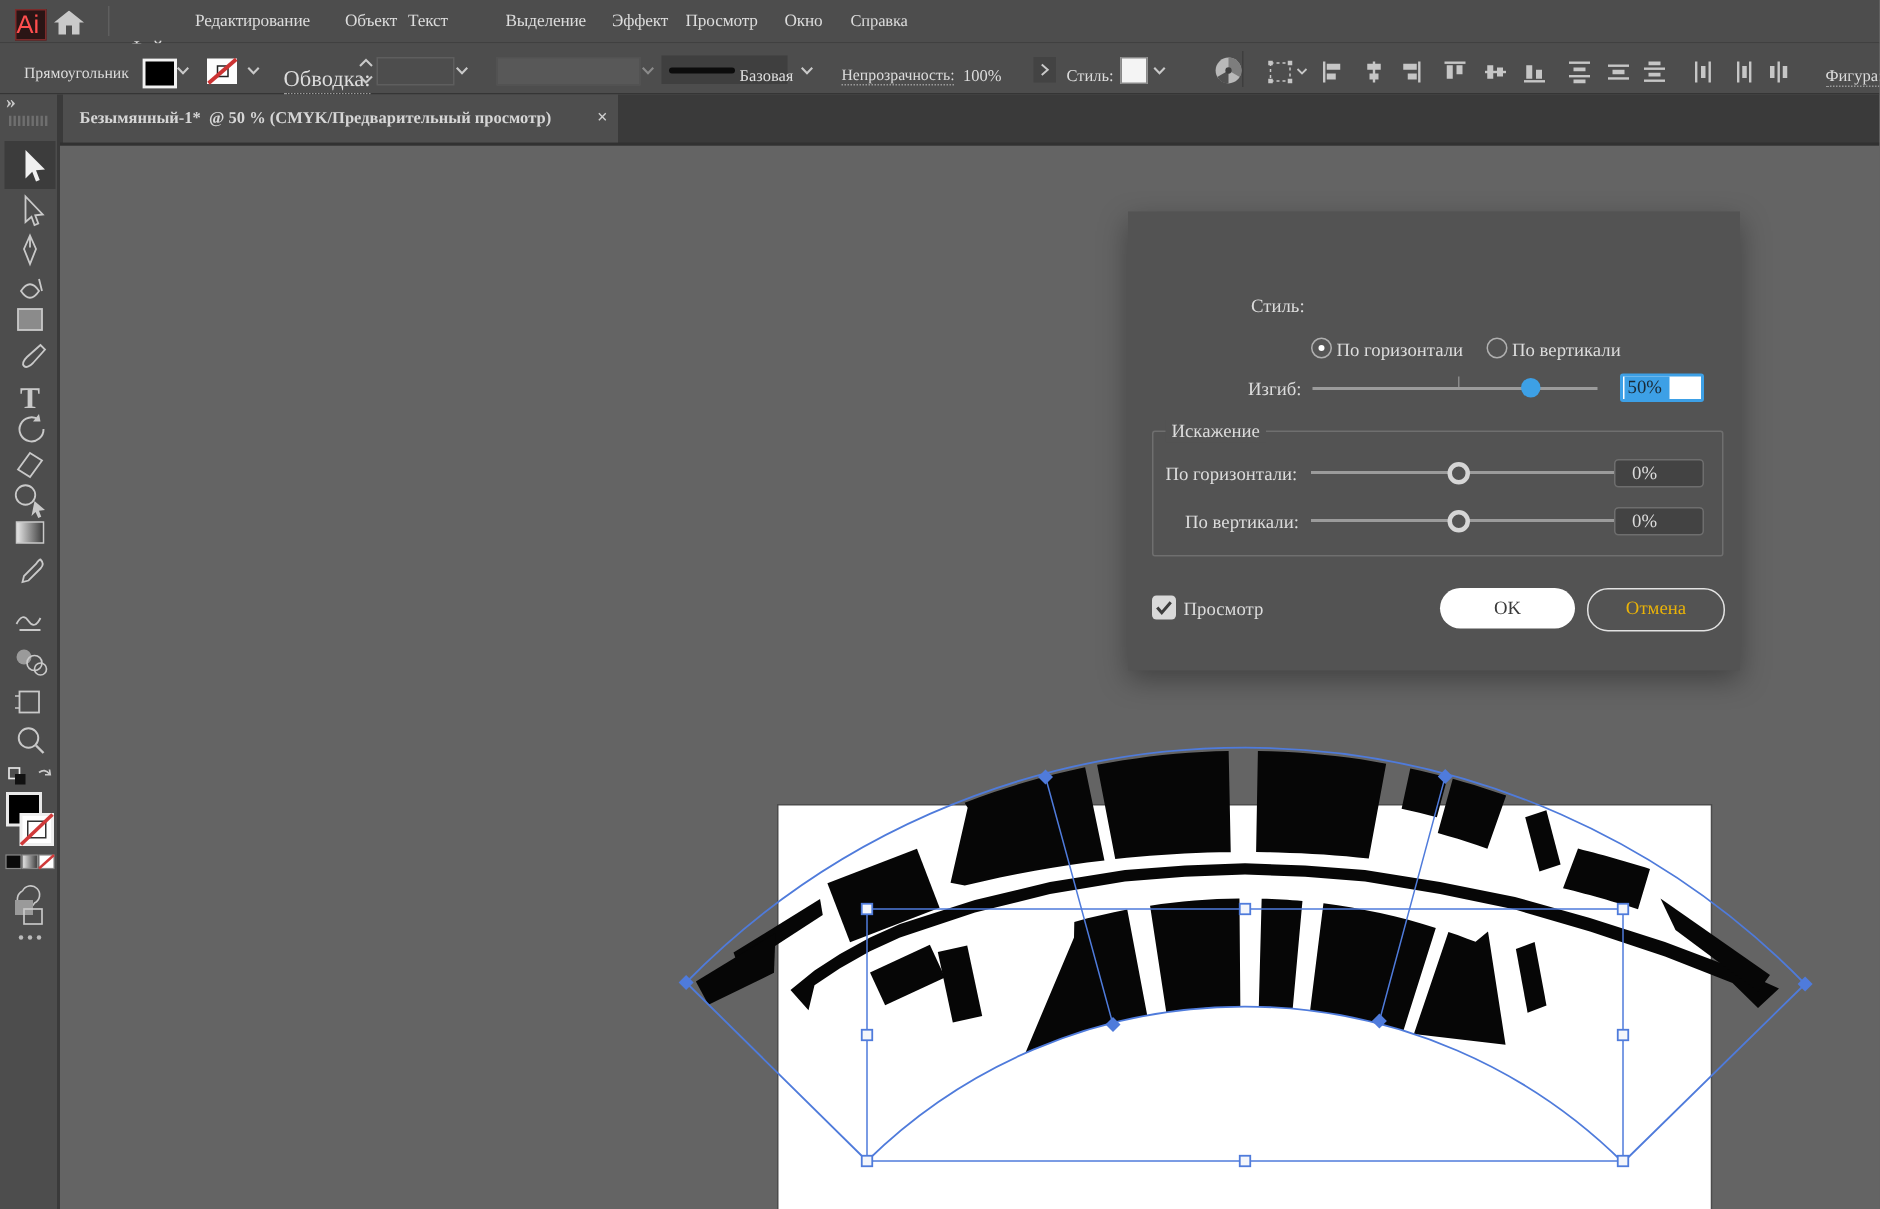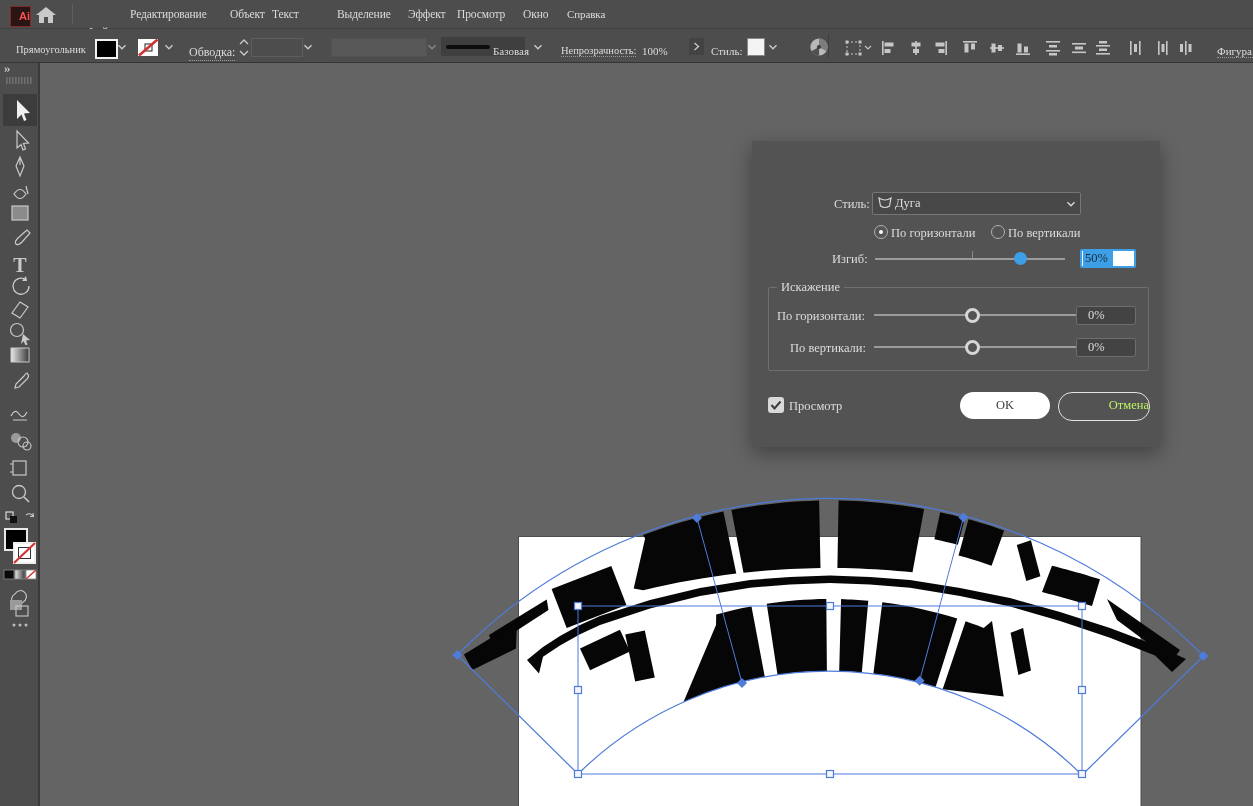--- a/index.html
+++ b/index.html
@@ -56,21 +56,21 @@
 <path d="M1203.4,651 L1208.4,656 L1203.4,661 L1198.4,656 Z" fill="#4f7bdb"></path>
 <path d="M697,513 L702,518 L697,523 L692,518 Z" fill="#4f7bdb"></path>
 <path d="M963.5,512.6 L968.5,517.6 L963.5,522.6 L958.5,517.6 Z" fill="#4f7bdb"></path>
 <path d="M742,678 L747,683 L742,688 L737,683 Z" fill="#4f7bdb"></path>
 <path d="M919.6,675.7 L924.6,680.7 L919.6,685.7 L914.6,680.7 Z" fill="#4f7bdb"></path>
   </g>
 </svg>
 
 <div class="abs" style="left:0;top:0;width:1253px;height:28px;background:#4d4d4d;border-bottom:1px solid #404040">
   <div class="abs" style="left:10px;top:6px;width:19px;height:19px;background:#2a1515;border:1px solid #7c2a2a;
-       color:#ff4e4e;font-size:11px;font-weight:bold;text-align:right;line-height:19px">Ai</div>
+       color:#ff4e4e;font-size:17px;font-weight:normal;text-align:left;line-height:19px">Ai</div>
   <svg class="abs" style="left:36px;top:7px" width="20" height="17" viewBox="0 0 20 17">
     <path d="M10,0 L20,8 L17,8 L17,16 L12,16 L12,10 L8,10 L8,16 L3,16 L3,8 L0,8 Z" fill="#c9c9c9"></path>
   </svg>
   <div class="abs" style="left:72px;top:4px;width:1px;height:20px;background:#5f5f5f"></div>
   <div class="txt">
         <span style="position:absolute;left:86px;top:24px;font-size:13px;letter-spacing:-0.1px">Файл</span>
         <span style="position:absolute;left:130px;top:8px;font-size:11.5px;letter-spacing:-0.1px">Редактирование</span>
         <span style="position:absolute;left:230px;top:8px;font-size:11.5px;letter-spacing:-0.1px">Объект</span>
         <span style="position:absolute;left:272px;top:8px;font-size:11.5px;letter-spacing:-0.1px">Текст</span>
         <span style="position:absolute;left:337px;top:8px;font-size:11.5px;letter-spacing:-0.1px">Выделение</span>
@@ -88,21 +88,21 @@
         <path d="M4.5,6.2 L8,9.8 L11.5,6.2" fill="none" stroke="#c9c9c9" stroke-width="1.4"></path>
       </svg>
   <svg class="abs" style="left:137px;top:9px" width="23" height="20">
      <rect x="1" y="1" width="20" height="17" fill="#fdfdfd"></rect>
      <rect x="8" y="6" width="7" height="7" fill="none" stroke="#222" stroke-width="1"></rect>
      <path d="M2,17.5 L20.5,1.5" stroke="#c33" stroke-width="2.6"></path>
       </svg>
   <svg class="abs" style="left:161px;top:10px" width="16" height="16">
         <path d="M4.5,6.2 L8,9.8 L11.5,6.2" fill="none" stroke="#c9c9c9" stroke-width="1.4"></path>
       </svg>
-  <div class="txt abs" style="left:189px;top:16px;font-size:12px;border-bottom:1px dotted #9a9a9a">Обводка:</div>
+  <div class="txt abs" style="left:189px;top:16px;font-size:15px;border-bottom:1px dotted #9a9a9a">Обводка:</div>
   <svg class="abs" style="left:237px;top:9px" width="14" height="19">
     <path d="M3,6 L7,2 L11,6" fill="none" stroke="#c9c9c9" stroke-width="1.4"></path>
     <path d="M3,13 L7,17 L11,13" fill="none" stroke="#c9c9c9" stroke-width="1.4"></path>
       </svg>
   <div class="abs" style="left:251px;top:9px;width:50px;height:17px;background:#4d4d4d;border:1px solid #5e5e5e"></div>
   <svg class="abs" style="left:300px;top:10px" width="16" height="16">
         <path d="M4.5,6.2 L8,9.8 L11.5,6.2" fill="none" stroke="#c9c9c9" stroke-width="1.4"></path>
       </svg>
   <div class="abs" style="left:331px;top:9px;width:94px;height:17px;background:#585858;border:1px solid #525252"></div>
   <svg class="abs" style="left:424px;top:10px" width="16" height="16">
@@ -200,20 +200,26 @@
         </g>
         <g transform="translate(1180,12)">
           <rect x="0" y="3" width="3" height="8" fill="#c6c6c6"></rect>
           <rect x="5" y="0" width="1.6" height="14" fill="#c6c6c6"></rect>
           <rect x="8.5" y="3" width="3" height="8" fill="#c6c6c6"></rect>
         </g>
       </svg>
   <div class="txt abs" style="left:1217px;top:16px;font-size:11px;border-bottom:1px dotted #9a9a9a">Фигура:</div>
 </div>
 
+<div class="abs" style="left:40px;top:63px;width:1213px;height:32px;background:#3a3a3a;border-bottom:2px solid #313131">
+  <div class="abs" style="left:2px;top:0;width:370px;height:32px;background:#4e4e4e">
+    <div class="txt abs" style="left:11px;top:10px;font-size:11px;font-weight:bold;color:#d6d6d6">Безымянный-1*&nbsp;&nbsp;@ 50 % (CMYK/Предварительный просмотр)</div>
+    <div class="txt abs" style="left:356px;top:8px;font-weight:bold;color:#cfcfcf">×</div>
+  </div>
+</div>
 
 <div class="abs" style="left:0;top:63px;width:38px;height:743px;background:#4d4d4d;border-right:2px solid #3a3a3a">
   <div class="txt abs" style="left:4px;top:-3px;font-size:13px;font-weight:bold;letter-spacing:-1px;color:#c9c9c9">»</div>
   <svg class="abs" style="left:6px;top:14px" width="30" height="8">
     <g fill="#6f6f6f">
           <rect x="0" y="0" width="1.6" height="7"></rect>
           <rect x="3" y="0" width="1.6" height="7"></rect>
           <rect x="6" y="0" width="1.6" height="7"></rect>
           <rect x="9" y="0" width="1.6" height="7"></rect>
           <rect x="12" y="0" width="1.6" height="7"></rect>
@@ -268,29 +274,20 @@
       <path d="M15,594 a6,6 0 1 0 8,8 a6,6 0 1 0 -8,-8" fill="none" stroke="#c9c9c9" stroke-width="1.1"></path>
       <rect x="10" y="600" width="12" height="10" fill="#9a9a9a"></rect>
       <rect x="16" y="606" width="12" height="10" fill="none" stroke="#c9c9c9" stroke-width="1.1"></rect>
       <circle cx="14" cy="625" r="1.5" fill="#bbb"></circle>
       <circle cx="20" cy="625" r="1.5" fill="#bbb"></circle>
       <circle cx="26" cy="625" r="1.5" fill="#bbb"></circle>
     </svg>
 
 <div class="abs" style="left:752px;top:141px;width:408px;height:306px;background:#535353;box-shadow:0 6px 18px rgba(0,0,0,0.35)">
   <div class="txt abs" style="left:82px;top:56px">Стиль:</div>
-  <div class="abs" style="left:120px;top:51px;width:207px;height:21px;background:#484848;border:1px solid #767676;border-radius:2px">
-    <svg class="abs" style="left:5px;top:4px" width="14" height="13" viewBox="0 0 14 13">
-      <path d="M1,1 Q7,5 13,1 L11.5,9 Q7,12 2.5,9 Z" fill="none" stroke="#d6d6d6" stroke-width="1.2"></path>
-        </svg>
-    <div class="txt abs" style="left:22px;top:3px">Дуга</div>
-    <svg class="abs" style="left:190px;top:3px" width="16" height="16">
-          <path d="M4.5,6.2 L8,9.8 L11.5,6.2" fill="none" stroke="#d6d6d6" stroke-width="1.4"></path>
-        </svg>
-  </div>
   <div class="abs" style="left:122px;top:84px;width:12px;height:12px;border-radius:50%;background:#565656;border:1.4px solid #b0b0b0"></div>
   <div class="abs" style="left:126.7px;top:88.7px;width:4px;height:4px;border-radius:50%;background:#fff"></div>
   <div class="txt abs" style="left:139px;top:85px">По горизонтали</div>
   <div class="abs" style="left:239px;top:84px;width:12px;height:12px;border-radius:50%;background:none;border:1.4px solid #b0b0b0"></div>
   <div class="txt abs" style="left:256px;top:85px">По вертикали</div>
   <div class="txt abs" style="left:80px;top:111px">Изгиб:</div>
   <div class="abs" style="left:123px;top:117px;width:190px;height:1.6px;background:#9b9b9b"></div>
   <div class="abs" style="left:220px;top:110px;width:1.4px;height:7px;background:#8a8a8a"></div>
   <div class="abs" style="left:262px;top:110.5px;width:13px;height:13px;border-radius:50%;background:#3da0e6"></div>
   <div class="abs" style="left:328px;top:108px;width:52px;height:15px;background:#fff;border:2px solid #3da0e6;border-radius:2px">
@@ -313,16 +310,16 @@
       </div>
   <div class="abs" style="left:16px;top:256px;width:16px;height:16px;background:#d9d9d9;border-radius:3px">
     <svg width="16" height="16">
           <path d="M3.5,8 L6.5,11.5 L12.5,4.5" fill="none" stroke="#3c3c3c" stroke-width="2"></path>
         </svg></div>
   <div class="txt abs" style="left:37px;top:258px">Просмотр</div>
   <div class="abs" style="left:208px;top:251px;width:90px;height:27px;background:#fff;border-radius:14px">
     <div class="abs txt" style="left:0;top:6px;width:100%;text-align:center;color:#3a3a3a">OK</div>
       </div>
   <div class="abs" style="left:306px;top:251px;width:90px;height:27px;border:1.5px solid #e3e3e3;border-radius:14px">
-    <div class="abs txt" style="left:0;top:5px;width:100%;text-align:right;color:#bef264">Отмена</div>
+    <div class="abs txt" style="left:0;top:5px;width:100%;text-align:center;color:#eab308">Отмена</div>
       </div>
 </div>
 
 </div>
 </body></html>

